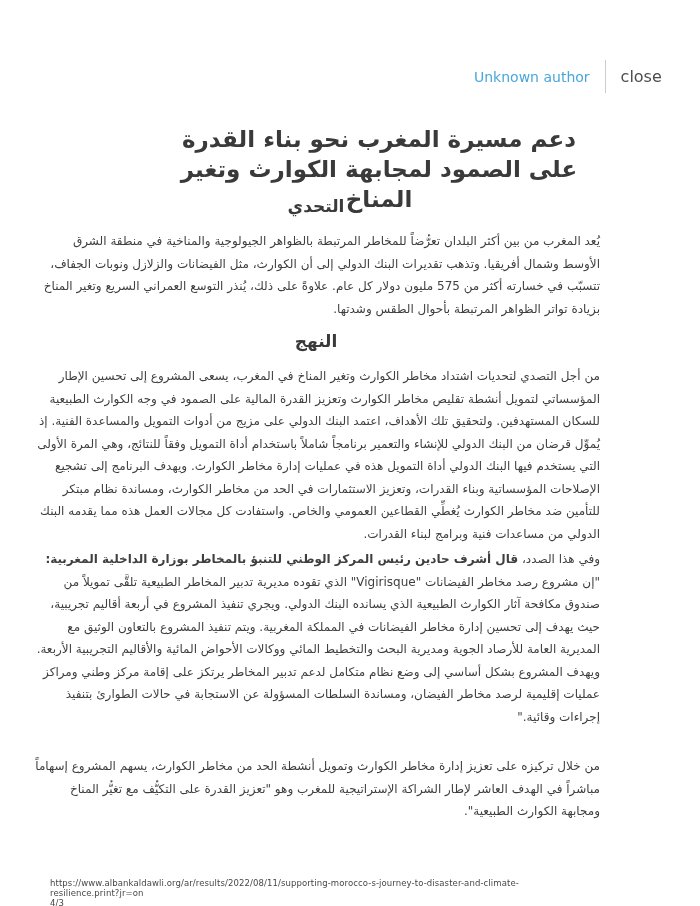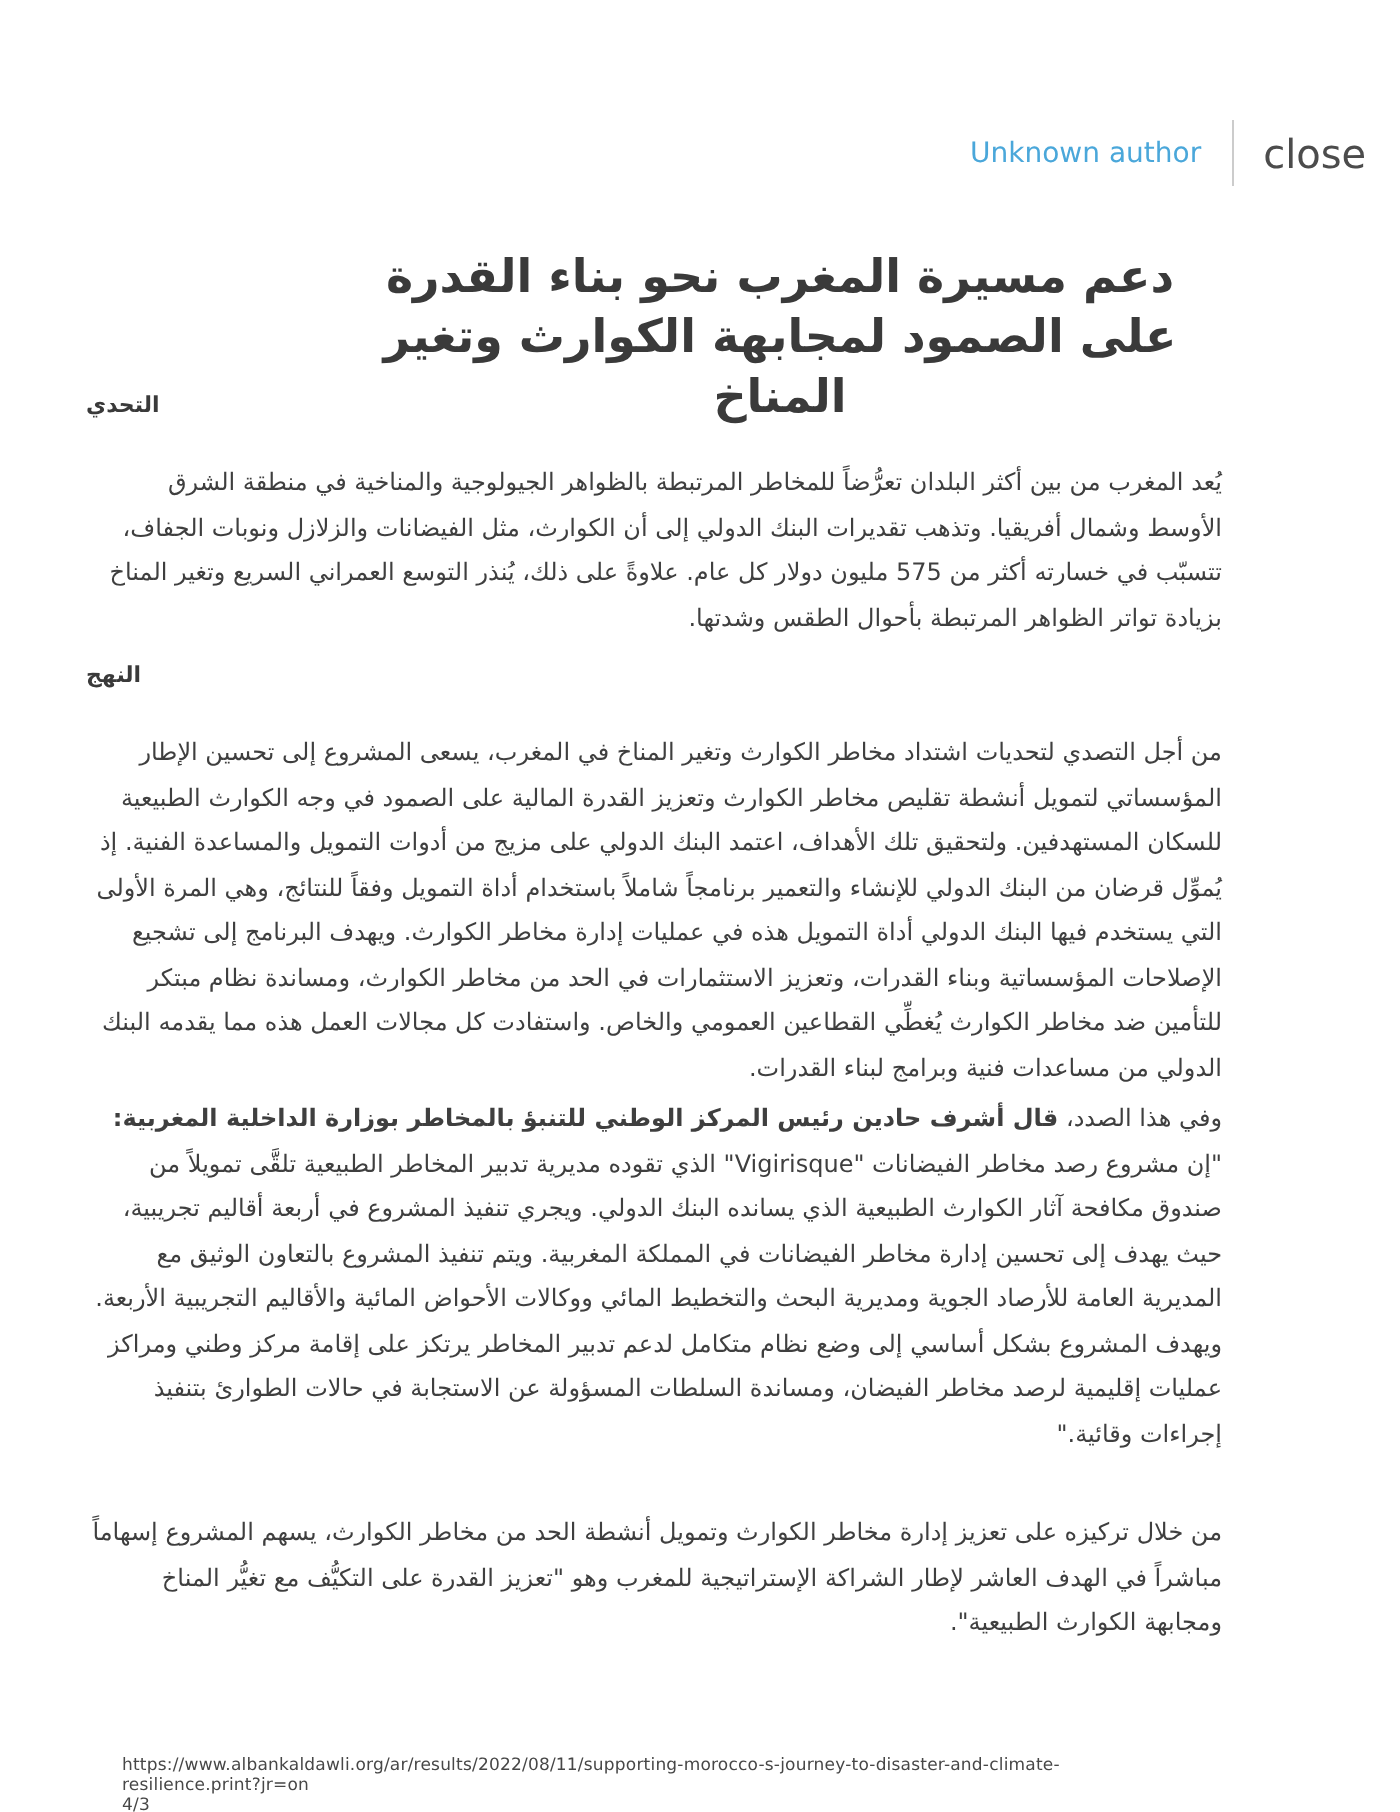--- a/index.html
+++ b/index.html
@@ -3,40 +3,40 @@
 <meta charset="utf-8">
 <style>
   html, body { margin: 0; padding: 0; }
   body {
     width: 700px; height: 906px;
     background: #ffffff;
     font-family: "DejaVu Sans", sans-serif;
     color: #3e3e3e;
     overflow: hidden;
   }
-  .page { position: relative; width: 632px; height: 906px; background: #fff; margin-left: 11px; }
+  .page { position: relative; width: 632px; height: 906px; background: #fff; }
 
   .topbar {
     position: absolute; top: 60px; left: 474px;
     display: flex; align-items: center; direction: ltr;
   }
   .author { color: #4aa7da; font-size: 14px; cursor: pointer; white-space: nowrap; }
   .vdiv { width: 1px; height: 33px; background: #cccccc; margin: 0 15px; }
-  .close { color: #4c4c4c; font-size: 20px; font-weight: 500; cursor: pointer; }
+  .close { color: #4c4c4c; font-size: 16px; font-weight: 500; cursor: pointer; }
 
   .title {
     position: absolute; top: 124px; right: 30px; left: 156px;
     margin: 0; direction: rtl; text-align: center;
     font-size: 23px; font-weight: 700; line-height: 30px; color: #3a3a3a;
   }
 
   .sec-h {
     position: absolute; right: 32px; left: 32px; margin: 0;
-    direction: rtl; text-align: left;
-    font-size: 11px; font-weight: 700; color: #3a3a3a;
+    direction: rtl; text-align: center;
+    font-size: 17px; font-weight: 700; color: #3a3a3a;
   }
   .para {
     position: absolute; right: 32px; left: 32px; margin: 0;
     direction: rtl; text-align: right; unicode-bidi: plaintext;
     font-size: 12px; line-height: 22.5px; color: #3f3f3f;
   }
   #h-challenge { top: 196px; }
   #p-challenge { top: 230px; }
   #h-approach  { top: 331px; }
   #p-approach  { top: 365px; }

